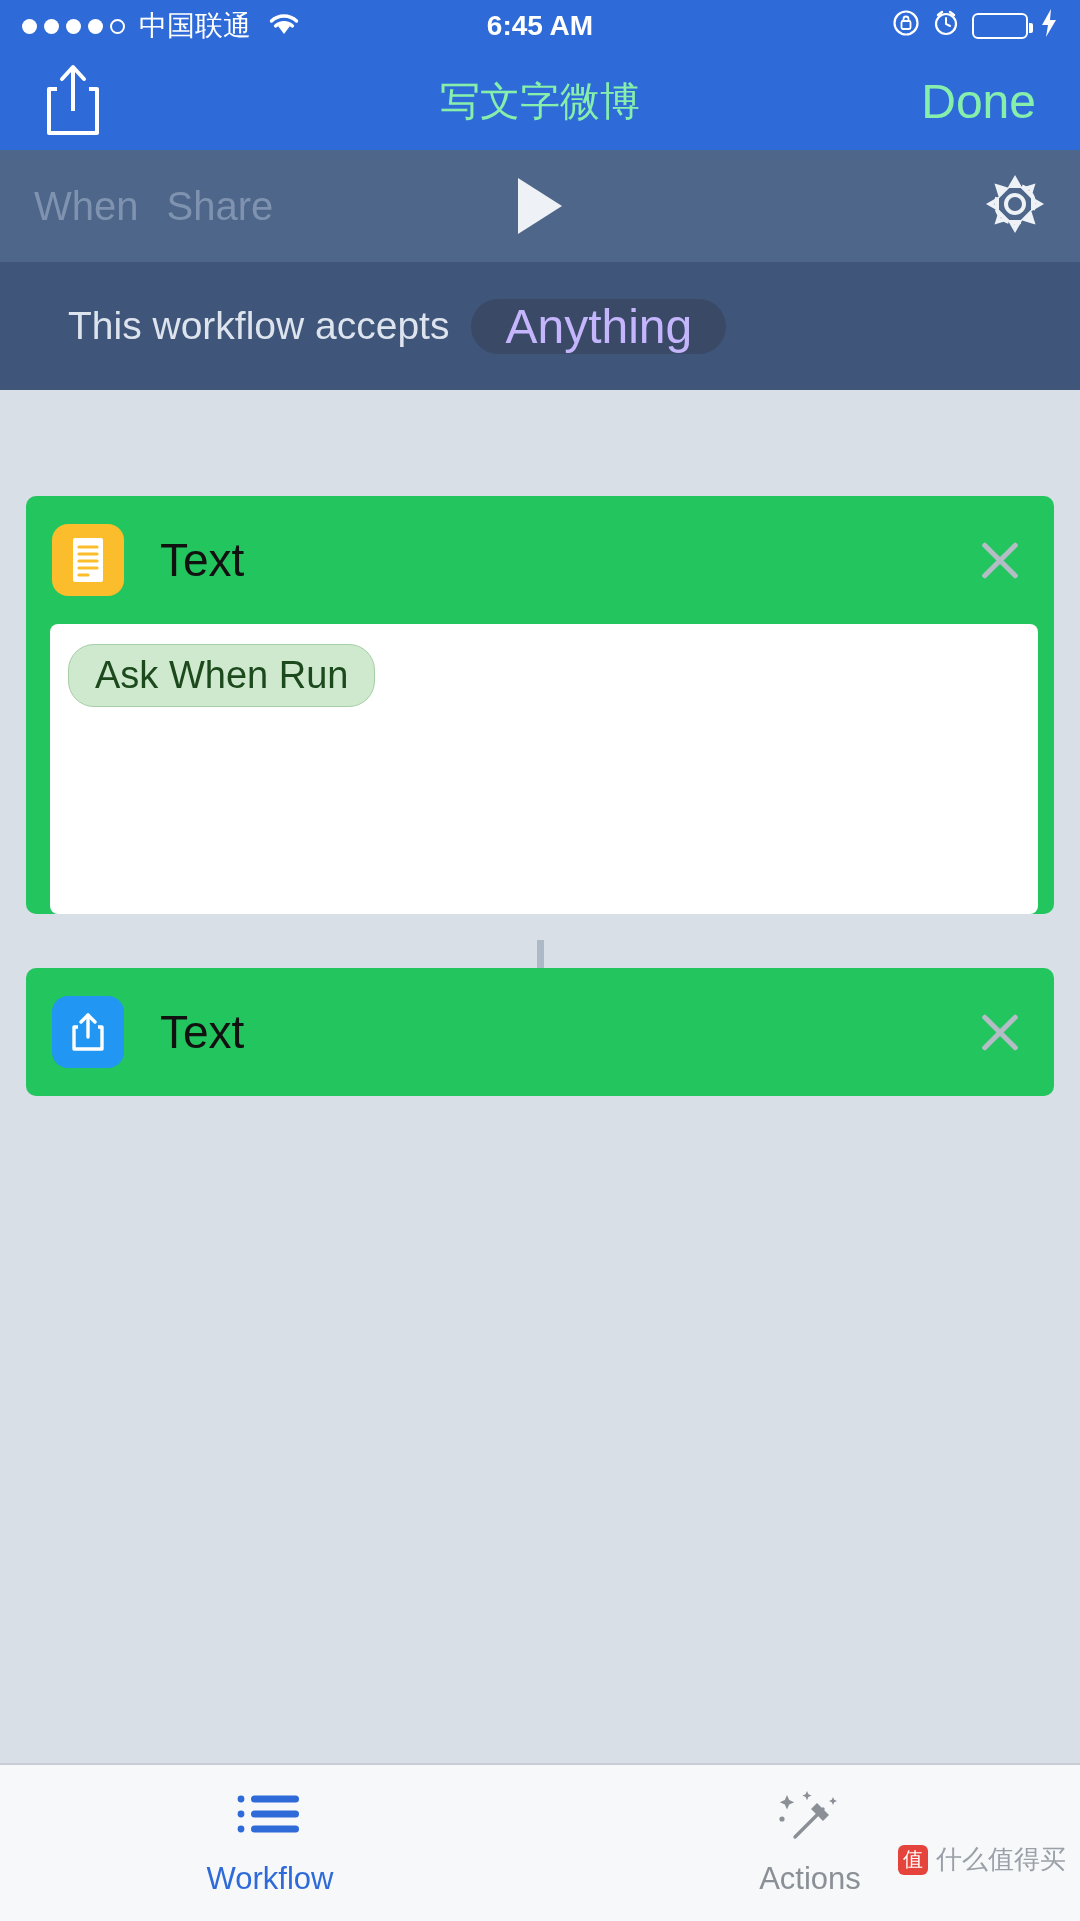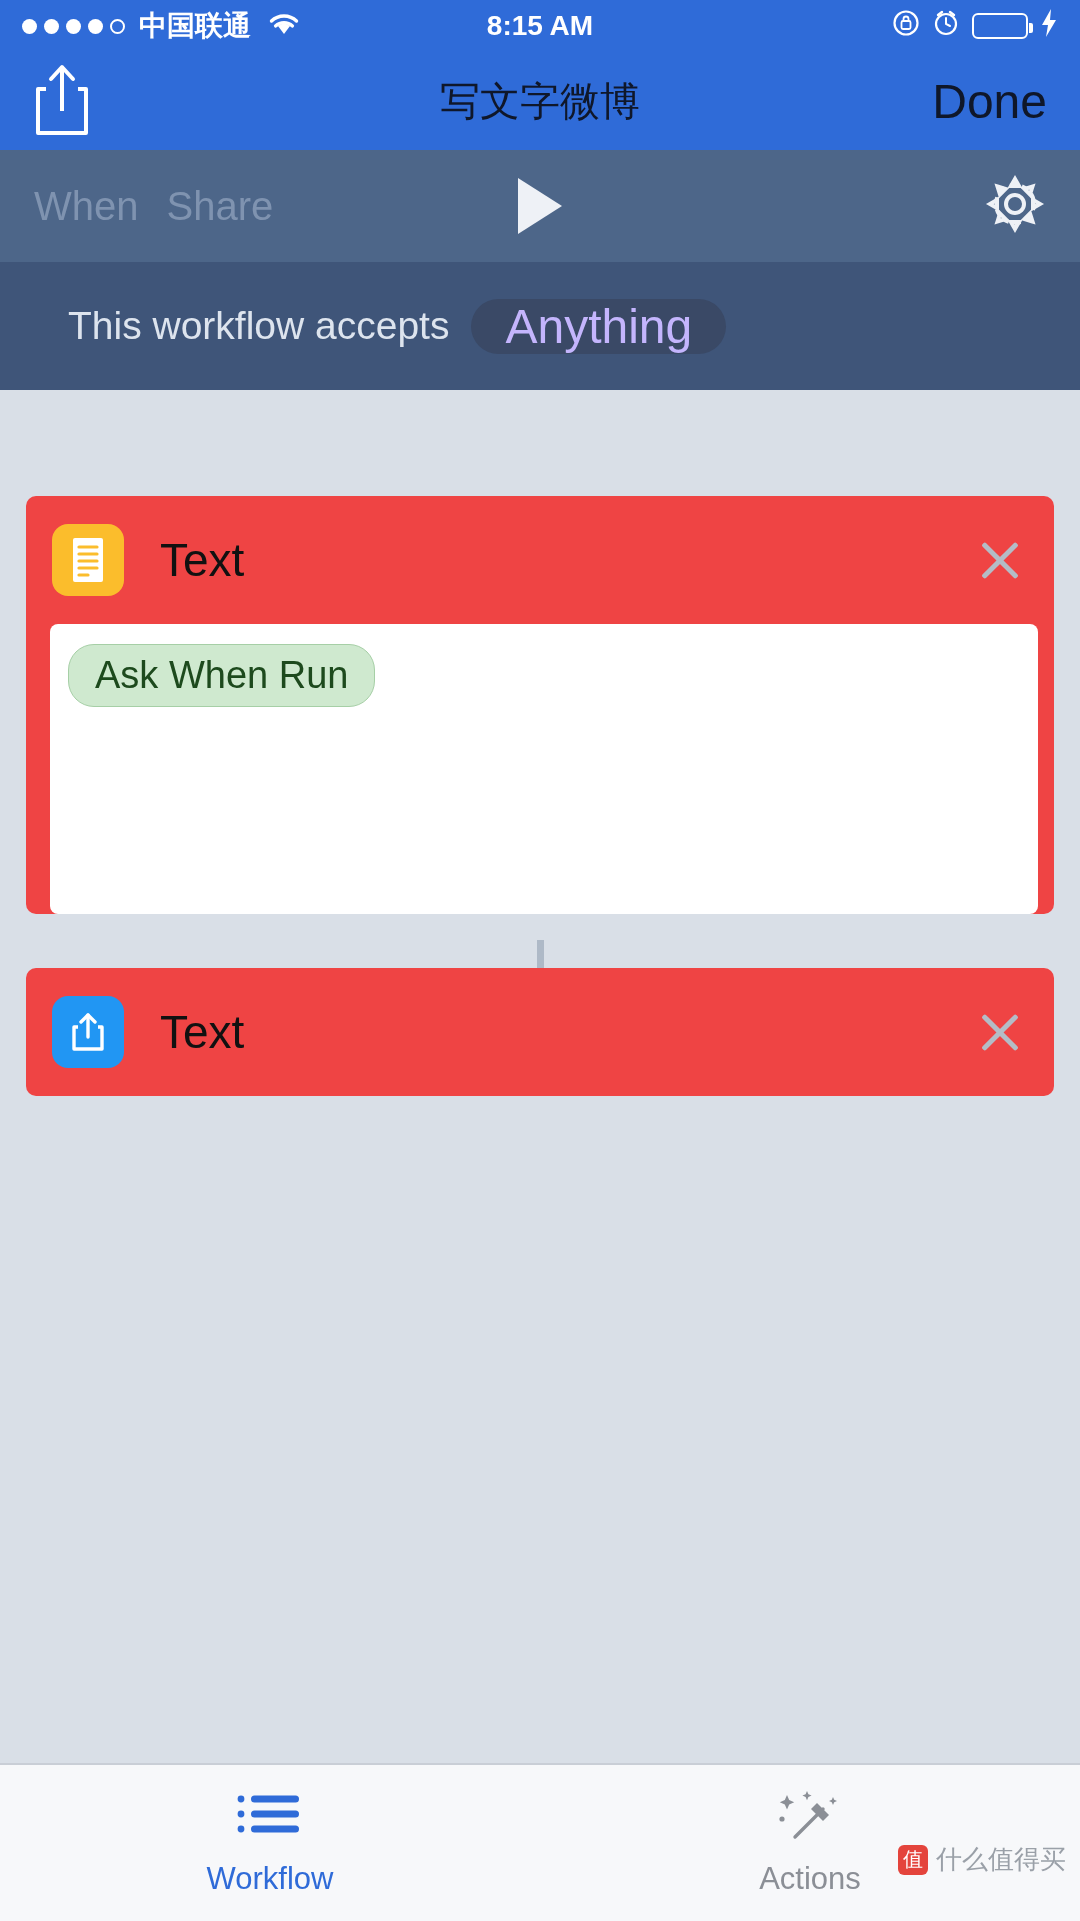--- a/index.html
+++ b/index.html
@@ -14,41 +14,41 @@
   
   .statusbar{
     height:52px; background:#2f6bd8; color:#fff;
     display:flex; align-items:center; position:relative;
     padding:0 22px; font-size:27px; font-weight:600;
   }
   .sb-left{ display:flex; align-items:center; gap:10px; }
   .dots{ display:flex; align-items:center; gap:7px; }
   .dot{ width:15px; height:15px; border-radius:50%; background:#fff; }
   .dot.hollow{ background:transparent; border:2px solid #fff; }
-  .carrier{ font-size:28px; letter-spacing:0px; font-weight:700; margin-left:4px;}
+  .carrier{ font-size:28px; letter-spacing:0px; font-weight:400; margin-left:4px;}
   .wifi{ margin-left:6px; }
   .sb-center{
     position:absolute; left:0; right:0; text-align:center;
     font-size:28px; font-weight:600; pointer-events:none;
   }
   .sb-right{ margin-left:auto; display:flex; align-items:center; gap:12px; z-index:2;}
   .battery{
     width:56px; height:26px; border:2px solid #fff; border-radius:6px;
     position:relative; padding:2px;
   }
   .battery::after{
     content:""; position:absolute; right:-7px; top:8px; width:4px; height:10px;
     background:#fff; border-radius:0 2px 2px 0;
   }
   .battery .fill{ height:100%; width:72%; background:#4cd964; border-radius:3px; }
 
   
   .navbar{
-    height:98px; background:#2f6bd8; color:#0f172a;
-    display:flex; align-items:center; position:relative; padding:0 33px;
+    height:98px; background:#2f6bd8; color:#86efac;
+    display:flex; align-items:center; position:relative; padding:0 44px;
   }
   .nav-title{
     position:absolute; left:0; right:0; text-align:center;
     font-size:40px; font-weight:400; pointer-events:none;
   }
   .nav-done{ margin-left:auto; font-size:48px; font-weight:400; z-index:2; }
   .nav-share{ z-index:2; }
 
   
   .toolbar{
@@ -82,21 +82,21 @@
     border-radius:30px; padding:0 34px; font-size:48px;
   }
 
   
   .content{
     position:absolute; top:438px; left:0; right:0; bottom:158px;
     background:#d9dfe7; padding:58px 26px 0 26px;
   }
 
   .card{
-    background:#ef4444; border-radius:10px; position:relative;
+    background:#22c55e; border-radius:10px; position:relative;
   }
   .card-head{
     height:128px; display:flex; align-items:center; padding:0 26px;
   }
   .act-icon{
     width:72px; height:72px; border-radius:16px; flex:none;
     display:flex; align-items:center; justify-content:center;
   }
   .act-icon.text{ background:#fbbd2c; }
   .act-icon.share{ background:#2196f3; }
@@ -163,21 +163,21 @@
     </div>
     <span class="carrier">中国联通</span>
     <span class="wifi">
       <svg width="34" height="26" viewBox="0 0 34 26">
         <path d="M17 24 L11 16 A9 9 0 0 1 23 16 Z" fill="#fff"></path>
         <path d="M4.5 11 A18 18 0 0 1 29.5 11" stroke="#fff" stroke-width="3.4" fill="none" stroke-linecap="round"></path>
         <path d="M8.5 16 A12.5 12.5 0 0 1 25.5 16" stroke="#fff" stroke-width="3.2" fill="none" stroke-linecap="round"></path>
       </svg>
     </span>
   </div>
-  <div class="sb-center">8:15 AM</div>
+  <div class="sb-center">6:45 AM</div>
   <div class="sb-right">
     <span>
       <svg width="28" height="28" viewBox="0 0 28 28">
         <circle cx="14" cy="14" r="11.5" stroke="#fff" stroke-width="2.2" fill="none"></circle>
         <rect x="9.5" y="12" width="9" height="8" rx="1.5" stroke="#fff" stroke-width="1.8" fill="none"></rect>
         <path d="M11.5 12 v-2 a2.5 2.5 0 0 1 5 0 v2" stroke="#fff" stroke-width="1.8" fill="none"></path>
       </svg>
     </span>
     <span>
       <svg width="28" height="28" viewBox="0 0 28 28">

